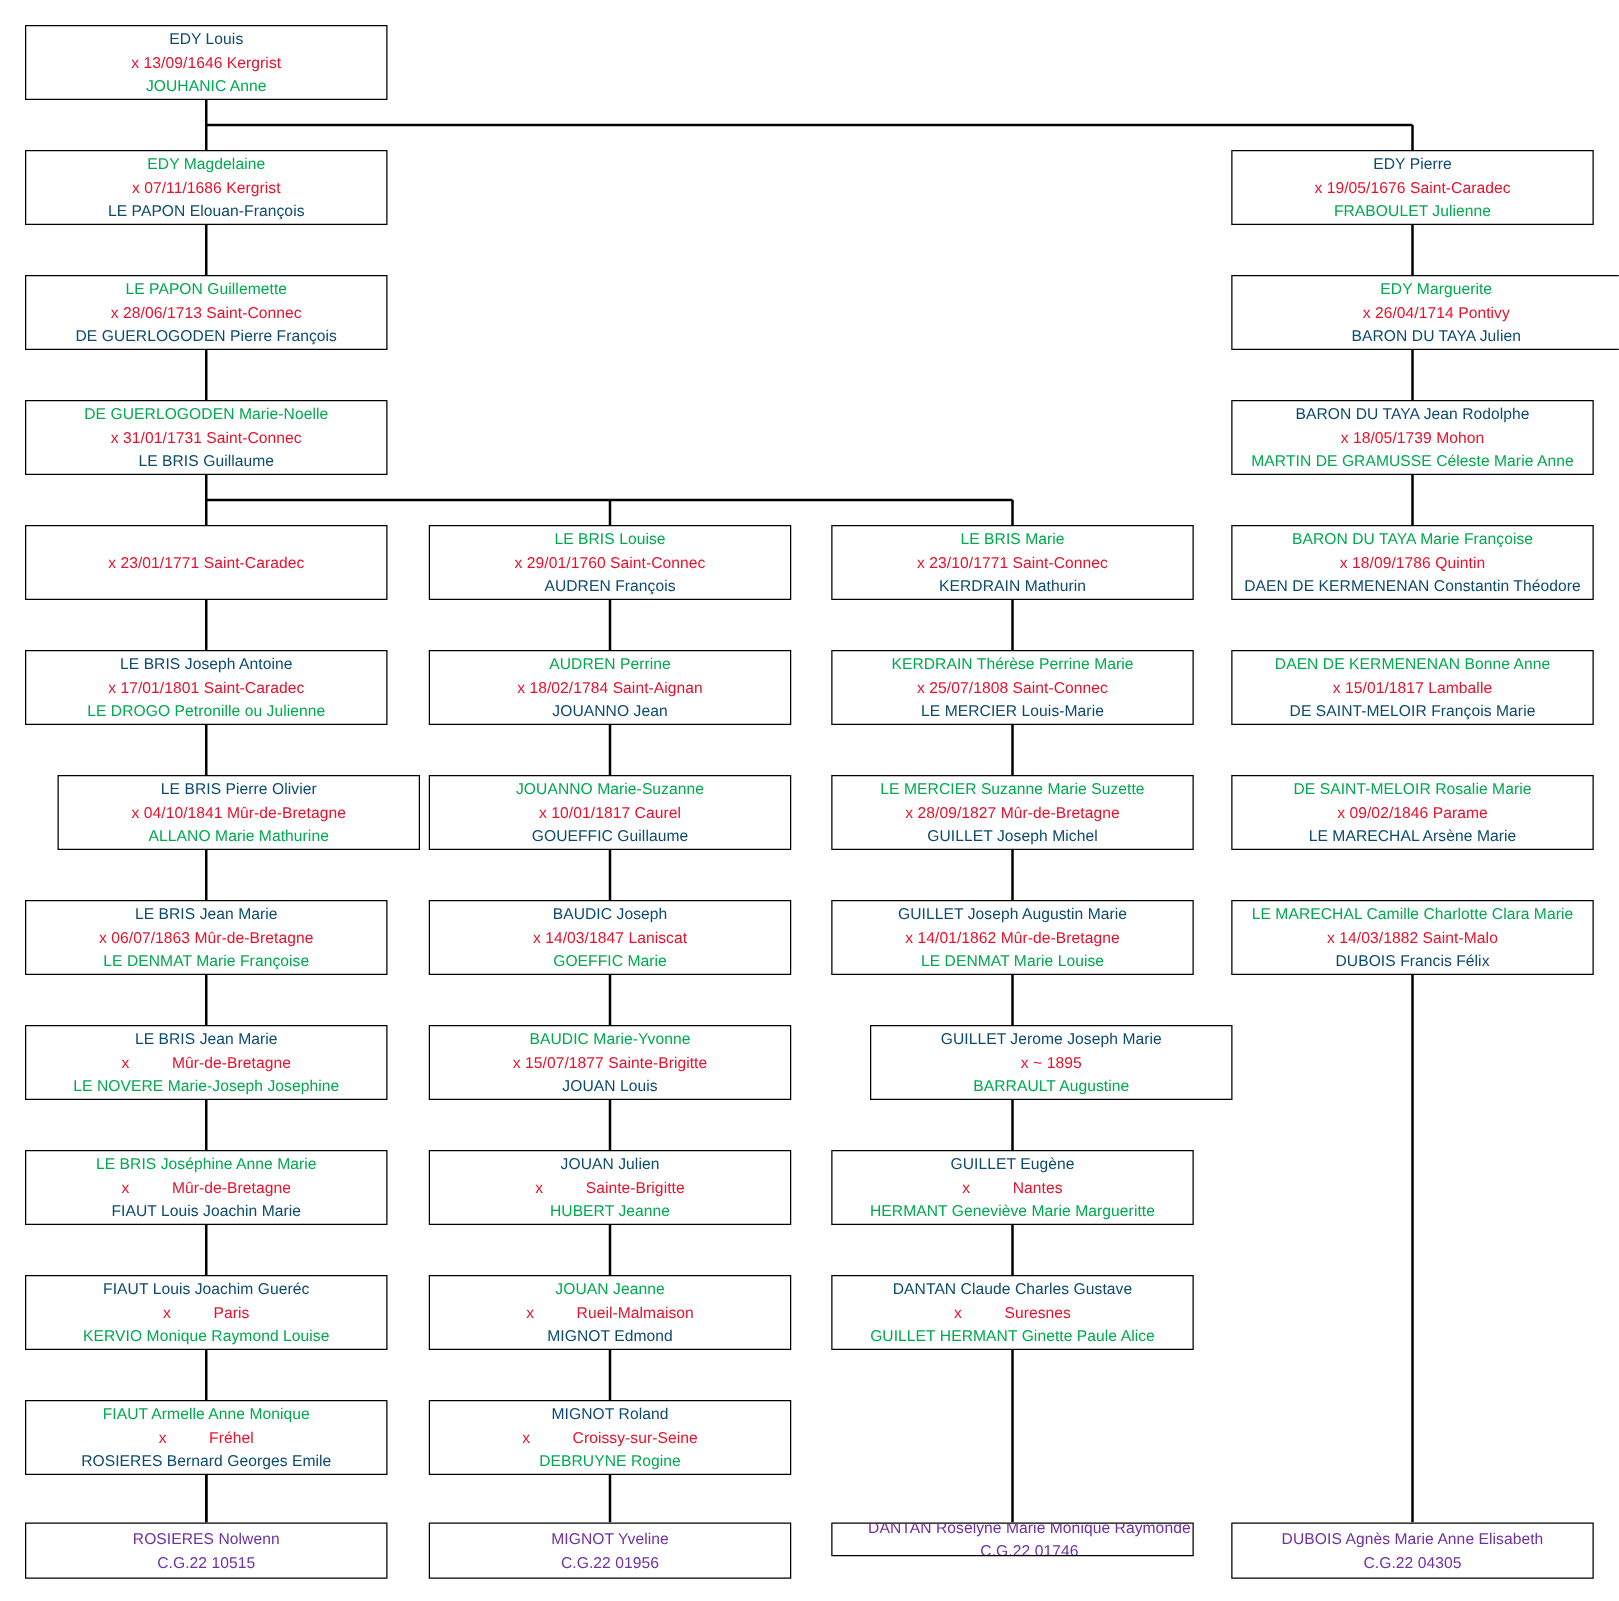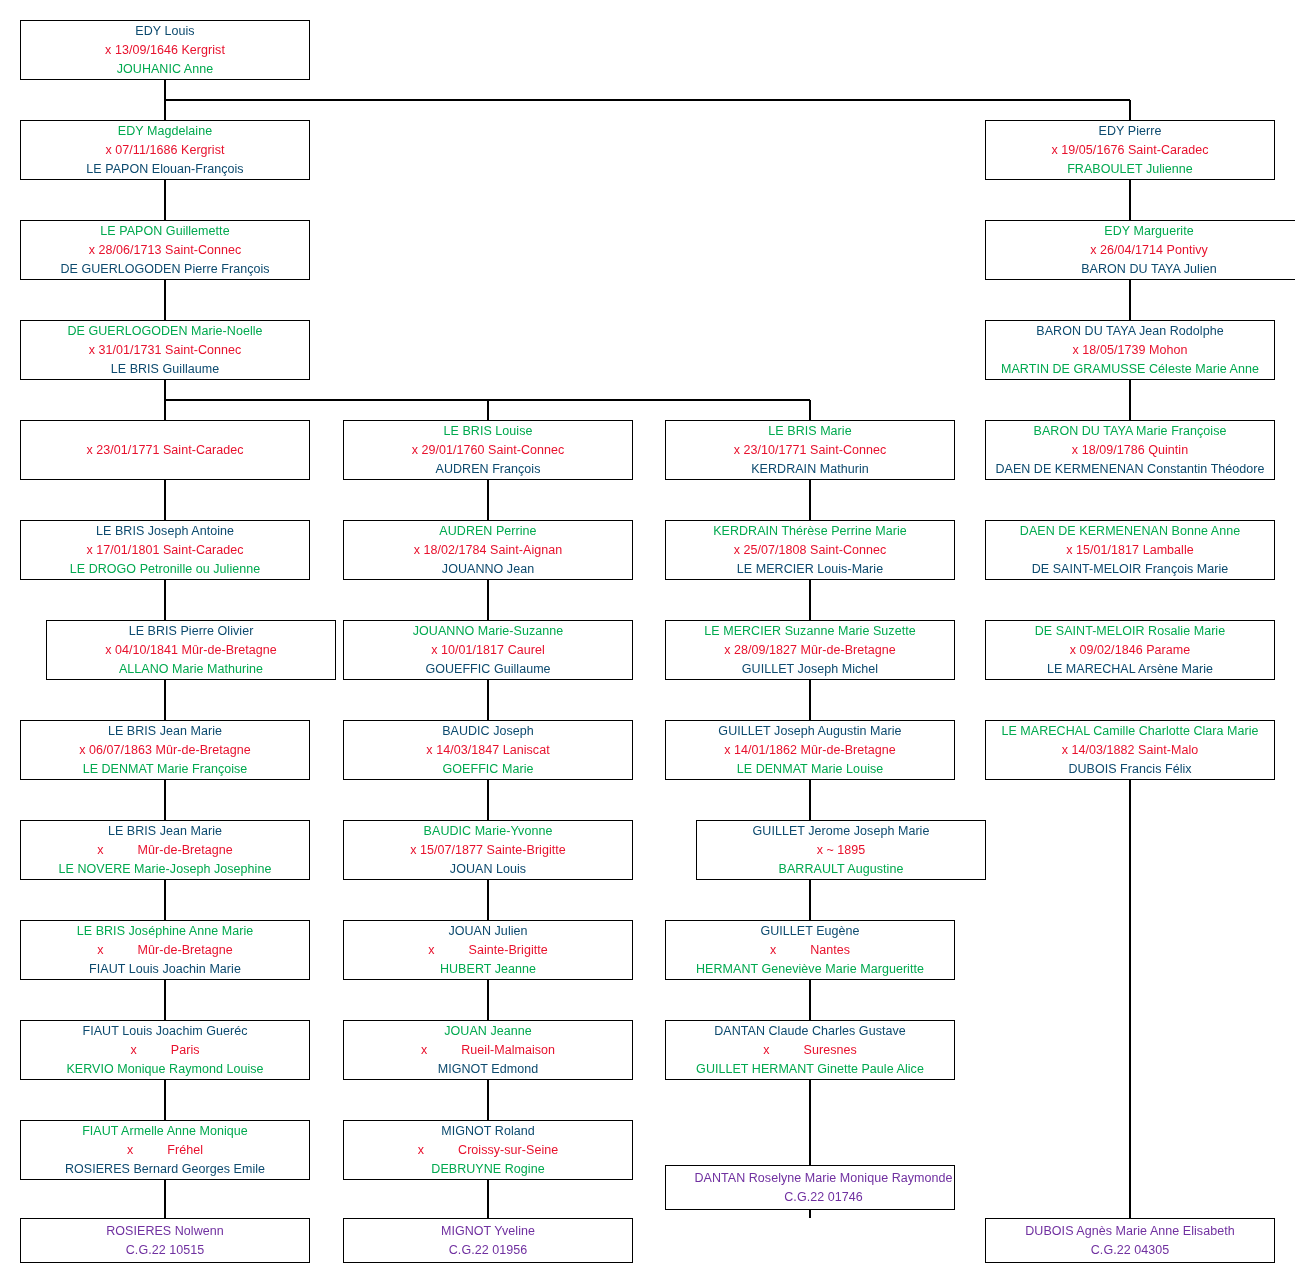--- a/index.html
+++ b/index.html
@@ -264,21 +264,21 @@
         <div class="ln c-green">DEBRUYNE Rogine</div>
       </div>
       <div class="box" style="left: 20px; top: 1218px; width: 290px; height: 45px;">
         <div class="ln c-purple">ROSIERES Nolwenn</div>
         <div class="ln c-purple">C.G.22 10515</div>
       </div>
       <div class="box" style="left: 343px; top: 1218px; width: 290px; height: 45px;">
         <div class="ln c-purple">MIGNOT Yveline</div>
         <div class="ln c-purple">C.G.22 01956</div>
       </div>
-      <div class="box" style="left: 665px; top: 1165px; width: 290px; height: 45px; padding-left: 27px;">
+      <div class="box" style="left: 665px; top: 1218px; width: 290px; height: 27px; padding-left: 27px;">
         <div class="ln c-purple">DANTAN Roselyne Marie Monique Raymonde</div>
         <div class="ln c-purple">C.G.22 01746</div>
       </div>
       <div class="box" style="left: 985px; top: 1218px; width: 290px; height: 45px;">
         <div class="ln c-purple">DUBOIS Agnès Marie Anne Elisabeth</div>
         <div class="ln c-purple">C.G.22 04305</div>
       </div>
     </div>
 
 </div>

